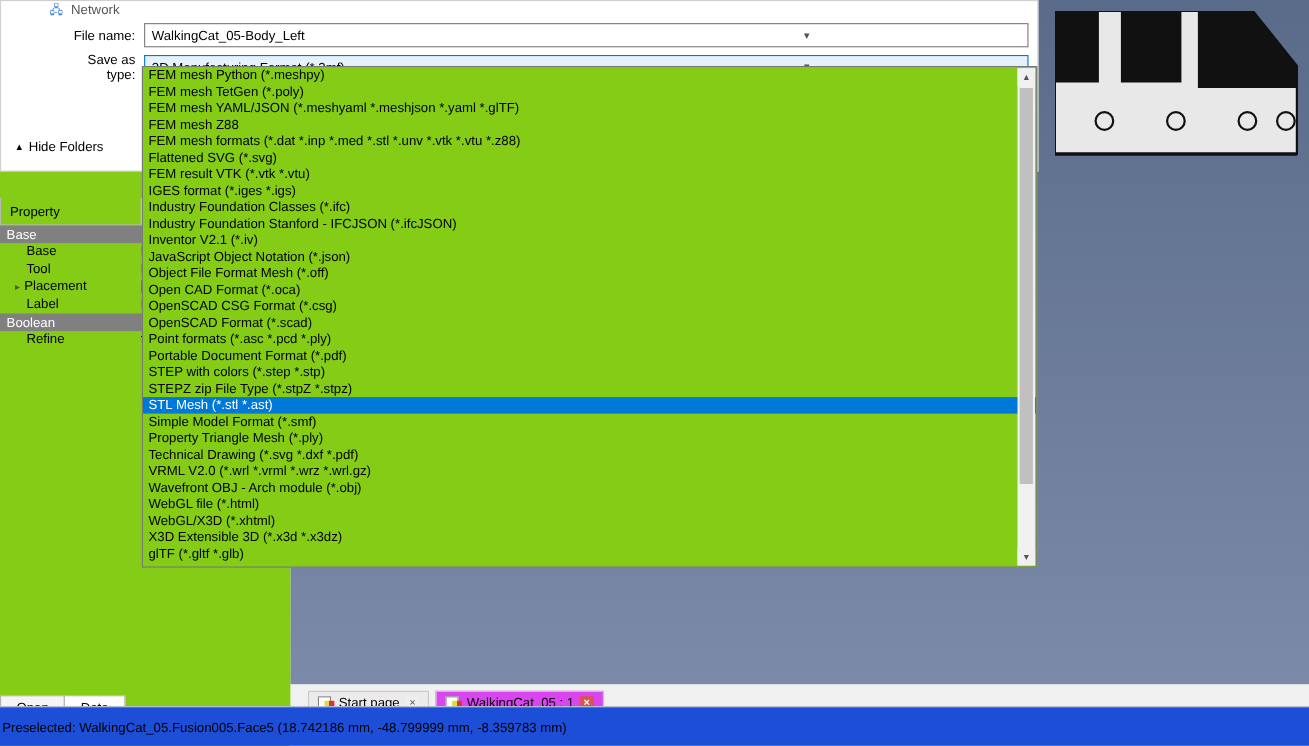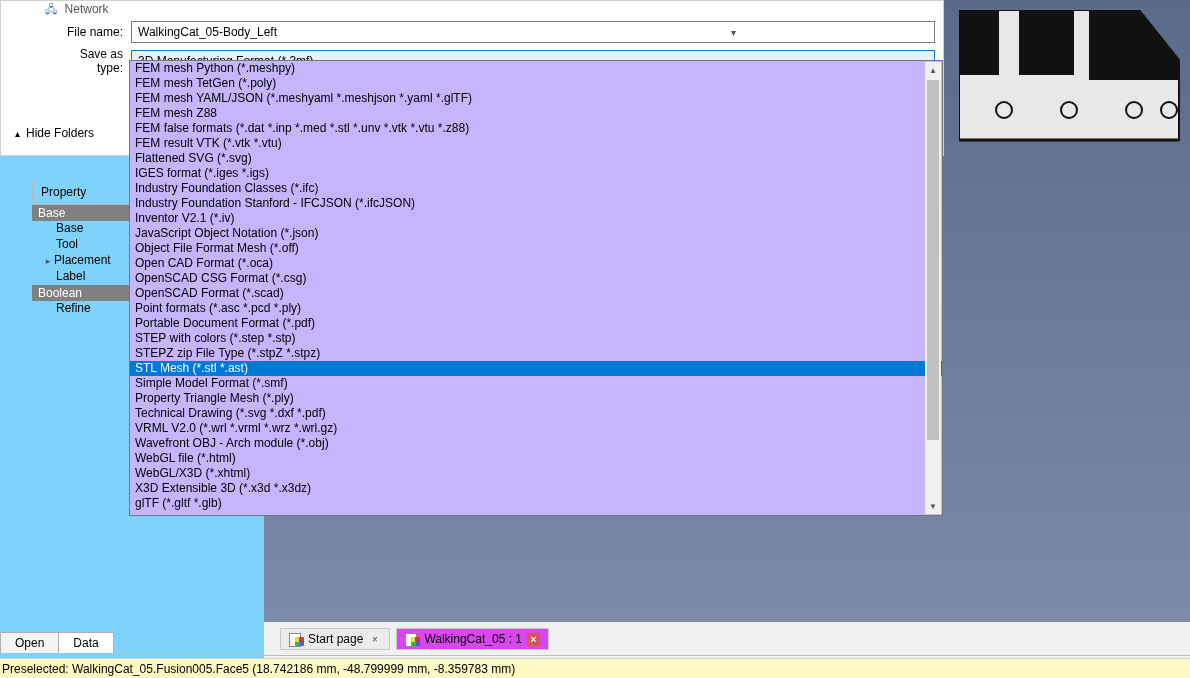--- a/index.html
+++ b/index.html
@@ -28,33 +28,32 @@
     background:#fff; padding:0 2px 0 6px;
   }
   .combo.highlight { border:1px solid #0078d7; background:#e5f1fb; }
   .combo span { flex:1; }
   .combo .chev { width:16px; text-align:center; color:#555; font-size:10px; }
   .hide-folders { position:absolute; left:14px; top:125px; display:flex; align-items:center; gap:6px; cursor:default; }
   .hide-folders .chev { font-size:10px; }
 
   .dropdown-list {
     position:absolute; left:129px; top:60px; width:814px; height:456px;
-    background:#c4b5fd; border:1px solid #787878; z-index:50;
+    background:#84cc16; border:1px solid #787878; z-index:50;
   }
   .dropdown-inner { position:absolute; inset:0; overflow:hidden; }
   .dropdown-inner .item { padding:0px 5px; height:15px; line-height:15px; white-space:nowrap; cursor:default; }
   .dropdown-inner .item.sel { background:#0078d7; color:#fff; }
   .dd-scroll { position:absolute; right:1px; top:1px; bottom:1px; width:16px; background:#f0f0f0; }
   .dd-scroll .btn { height:16px; background:#f0f0f0; display:flex; align-items:center; justify-content:center; font-size:8px; color:#555;}
   .dd-scroll .thumb { position:absolute; left:2px; right:2px; top:18px; height:360px; background:#c0c0c0; }
 
   .left-panel {
     position:absolute; left:0; top:156px; width:264px; bottom:0;
-    background:#7dd3fc;
-    padding-left:32px;
+    background:#84cc16;
   }
   .prop-header { display:flex; border:1px solid #b8b8b8; border-top:none; }
   .prop-header > div { padding:5px 8px; }
   .prop-header .c1 { width:128px; border-right:1px solid #d0d0d0; }
   .prop-header .c2 { flex:1; }
   .section-hdr { background:#808080; color:#fff; padding:1px 6px; font-weight:normal; }
   .prop-row { display:flex; padding:0px 0; height:16px; }
   .prop-row .c1 { width:128px; padding-left:24px; }
   .prop-row .c2 { flex:1; }
   .prop-row.exp .expander { display:inline-block; width:12px; text-align:center; color:#555; font-size:9px; }
@@ -72,21 +71,21 @@
   .doc-tab { display:flex; align-items:center; gap:5px; padding:3px 8px; background:#eceaea; border:1px solid #c8c8c8; }
   .doc-tab.active { background:#d946ef; }
   .doc-tab .icon { width:14px; height:14px; position:relative; }
   .doc-tab .icon::before { content:""; position:absolute; left:0; top:1px; width:10px; height:12px; background:#fff; border:1px solid #888; }
   .doc-tab .icon::after { content:""; position:absolute; left:6px; top:5px; width:9px; height:9px; background:conic-gradient(#d33 0 90deg,#55d 90deg 180deg,#3b3 180deg 270deg,#dd3 270deg 360deg); border-radius:1px; }
   .doc-tab .close { width:13px; height:13px; background:#eee; display:flex; align-items:center; justify-content:center; font-size:10px; color:#555; border-radius:2px;}
   .doc-tab .close.red { background:#d9534f; color:#fff; font-weight:bold; }
 
   .bottom-strip { position:absolute; left:0; right:0; bottom:22px; height:1px; background:#bdbdbd; }
   .status-bar {
-    position:absolute; left:0; right:0; bottom:0; height:20px; background:#fef9c3; border-top:1px solid #d0d0d0;
+    position:absolute; left:0; right:0; bottom:0; height:36px; background:#1d4ed8; border-top:1px solid #d0d0d0;
     display:flex; align-items:center; padding:0 2px; font-size:12px;
   }
 </style>
 </head>
 <body>
 
 <div class="viewport-bg">
   <svg width="230" height="170" viewBox="0 0 230 170">
     <polygon points="0,0 180,0 220,50 220,130 0,130" fill="#e8e8e8" stroke="#111" stroke-width="2"></polygon>
     <polygon points="0,0 40,0 40,65 0,65" fill="#111"></polygon>
@@ -124,23 +123,23 @@
     <span>Hide Folders</span>
   </div>
 </div>
 
 <div class="dropdown-list">
   <div class="dropdown-inner" id="dd-inner">
       <div class="item">FEM mesh Python (*.meshpy)</div>
       <div class="item">FEM mesh TetGen (*.poly)</div>
       <div class="item">FEM mesh YAML/JSON (*.meshyaml *.meshjson *.yaml *.glTF)</div>
       <div class="item">FEM mesh Z88</div>
-      <div class="item">FEM false formats (*.dat *.inp *.med *.stl *.unv *.vtk *.vtu *.z88)</div>
+      <div class="item">FEM mesh formats (*.dat *.inp *.med *.stl *.unv *.vtk *.vtu *.z88)</div>
+      <div class="item">Flattened SVG (*.svg)</div>
       <div class="item">FEM result VTK (*.vtk *.vtu)</div>
-      <div class="item">Flattened SVG (*.svg)</div>
       <div class="item">IGES format (*.iges *.igs)</div>
       <div class="item">Industry Foundation Classes (*.ifc)</div>
       <div class="item">Industry Foundation Stanford - IFCJSON (*.ifcJSON)</div>
       <div class="item">Inventor V2.1 (*.iv)</div>
       <div class="item">JavaScript Object Notation (*.json)</div>
       <div class="item">Object File Format Mesh (*.off)</div>
       <div class="item">Open CAD Format (*.oca)</div>
       <div class="item">OpenSCAD CSG Format (*.csg)</div>
       <div class="item">OpenSCAD Format (*.scad)</div>
       <div class="item">Point formats (*.asc *.pcd *.ply)</div>

